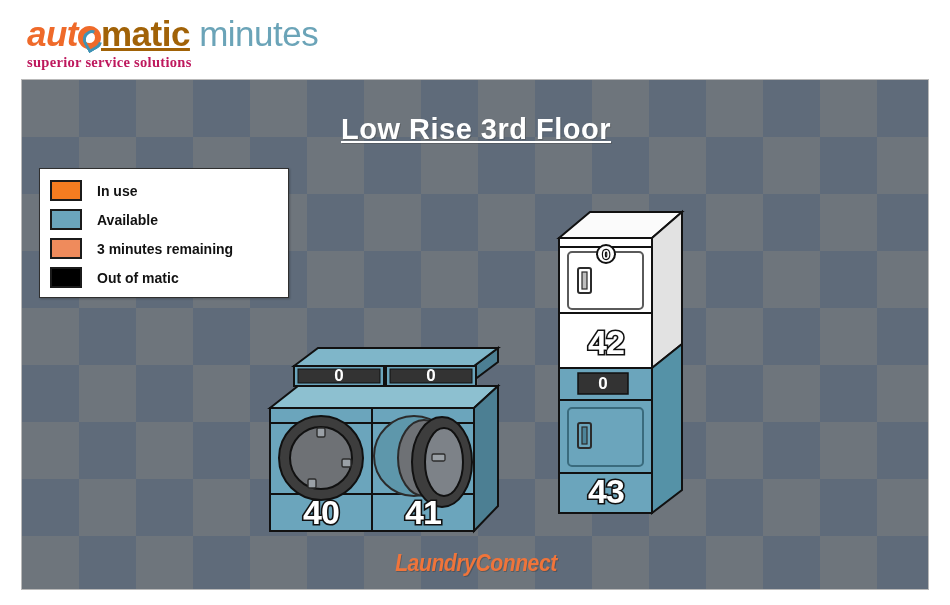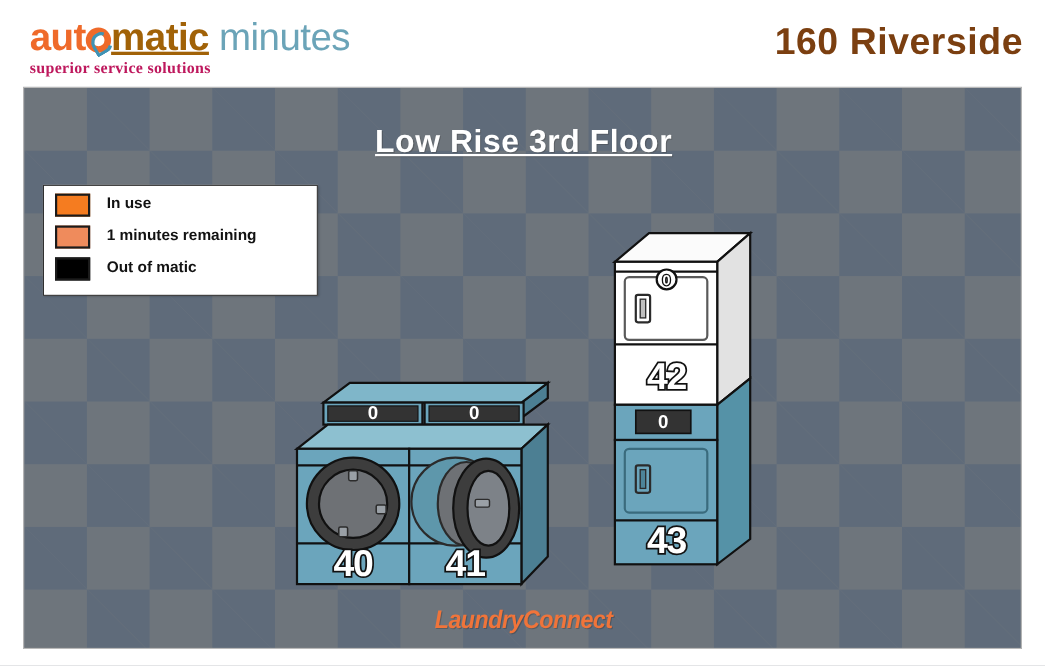--- a/index.html
+++ b/index.html
@@ -28,21 +28,21 @@
     line-height: 1;
     white-space: nowrap;
   }
   #logo-main {
     font-size: 35px;
     font-weight: bold;
     letter-spacing: -0.5px;
     line-height: 1;
     white-space: nowrap;
   }
-  .logo-auto { color: #ef6a2a; }
+  .logo-auto { color: #ef6a2a; font-style: italic; }
   .logo-matic { color: #a16207; text-decoration: underline; }
   .logo-laundry { color: #6ba4b8; font-weight: normal; }
   .logo-o {
     display: inline-block;
     position: relative;
     width: 23px; height: 23px;
     vertical-align: -3px;
     margin: 0 0px;
   }
   .logo-o::before {
@@ -119,20 +119,21 @@
     left: 17px; top: 88px;
     width: 250px;
     background: #ffffff;
     border: 1px solid #2f2f2f;
     padding: 7px 0 5px 0;
     z-index: 12;
     box-shadow: 1px 1px 2px rgba(0,0,0,0.25);
   }
   .legend-row {
     display: flex;
+    align-items: center;
     height: 29px;
     padding-left: 10px;
   }
   .legend-swatch {
     width: 32px; height: 21px;
     border: 2px solid #1b1b1b;
     flex: 0 0 auto;
   }
   .legend-label {
     margin-left: 15px;
@@ -201,38 +202,41 @@
   <div id="header">
 
     <div id="logo">
       <div id="logo-main">
         <span class="logo-auto">aut</span><span class="logo-o"></span><span class="logo-matic">matic</span>
         <span class="logo-laundry">minutes</span>
       </div>
       <div id="logo-tag">superior service solutions</div>
     </div>
 
-    <div id="site-title">160 Riverside</div>
   </div>
 
   <div id="canvas">
 
     <div id="floor-title">Low Rise 3rd Floor</div>
 
     <div id="legend">
 
       <div class="legend-row">
         <div class="legend-swatch" style="background:#f57c20"></div>
         <div class="legend-label">In use</div>
       </div>
 
+      <div class="legend-row">
+        <div class="legend-swatch" style="background:#6ba5bc"></div>
+        <div class="legend-label">Available</div>
+      </div>
 
       <div class="legend-row">
         <div class="legend-swatch" style="background:#ef8b5c"></div>
-        <div class="legend-label">1 minutes remaining</div>
+        <div class="legend-label">3 minutes remaining</div>
       </div>
 
 
       <div class="legend-row">
         <div class="legend-swatch" style="background:#000000"></div>
         <div class="legend-label">Out of matic</div>
       </div>
     </div>
 
     <div class="machine-group" style="left:224px; top:256px; width:260px; height:200px;">

